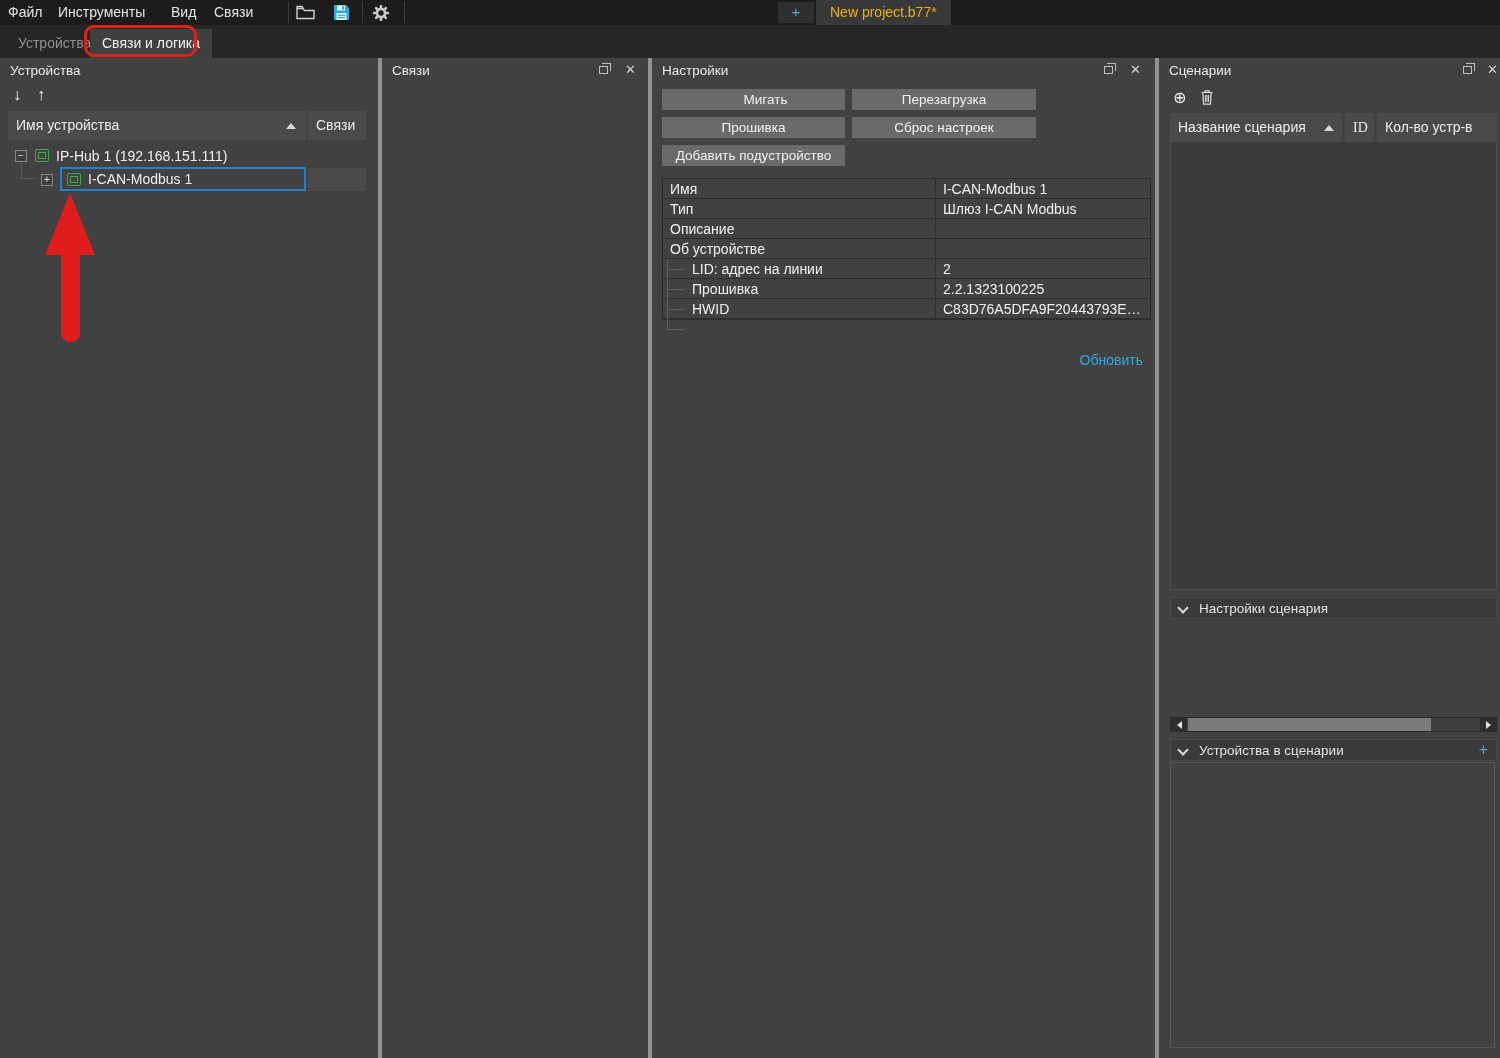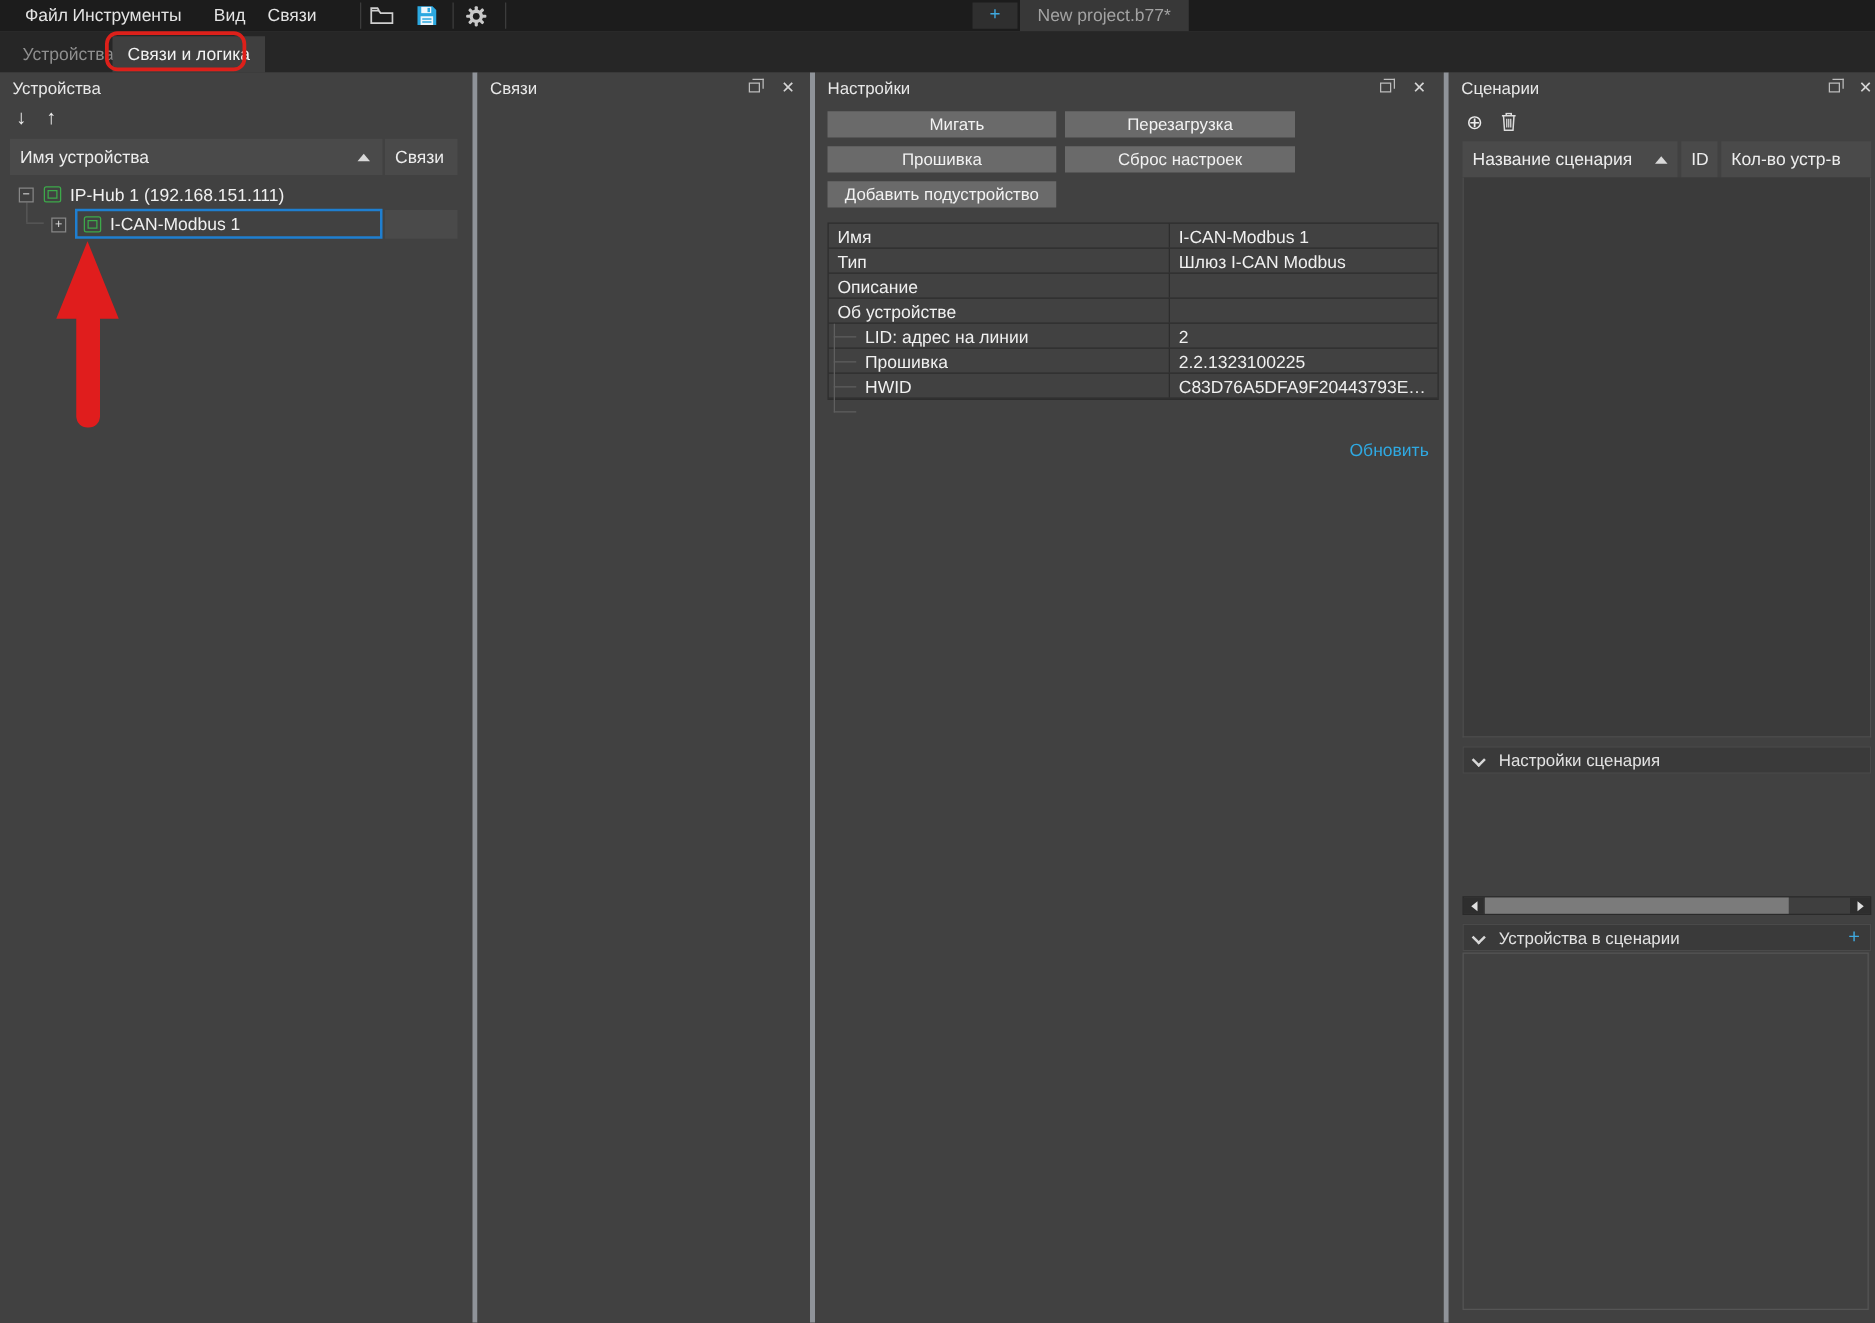--- a/index.html
+++ b/index.html
@@ -9,21 +9,21 @@
   
   #menubar { position:absolute; left:0; top:0; width:1500px; height:25px; background:#1c1c1c; }
   .menu-item { position:absolute; top:0; height:25px; line-height:25px; color:#e4e4e4;
                font-size:14px; padding:0 6px; cursor:default; }
   .mb-sep { position:absolute; top:2px; width:1px; height:21px; background:#3c3c3c; }
   .tool-btn { position:absolute; top:2px; width:26px; height:21px; display:flex;
               align-items:center; justify-content:center; }
   #doc-plus { position:absolute; left:778px; top:2px; width:36px; height:21px; background:#2f2f2f;
               color:#3fa9df; font-size:15px; text-align:center; line-height:20px; }
   #doc-tab { position:absolute; left:816px; top:0; height:25px; padding:0 14px; background:#383838;
-             color:#a3a3a3; font-size:14px; line-height:25px; }
+             color:#eab308; font-size:14px; line-height:25px; }
 
   
   #tabstrip { position:absolute; left:0; top:25px; width:1500px; height:33px; background:#262626; }
   .vtab { position:absolute; top:4px; height:29px; line-height:29px; font-size:14px; padding:0 12px; }
   .vtab.inactive { color:#8f8f8f; }
   .vtab.active { background:#3f3f3f; color:#f2f2f2; }
   #red-rect { position:absolute; left:84px; top:0px; width:113px; height:32px;
               border:3px solid #dd201a; border-radius:10px; pointer-events:none; }
 
   
@@ -104,21 +104,21 @@
   .hs-thumb { position:absolute; left:17px; top:0; width:243px; height:13px; background:#7b7b7b; }
   #scen-bottom-box { position:absolute; left:11px; top:704px; width:325px; height:286px;
                      border:1px solid #555; }
 
   svg { display:block; }
 </style>
 </head>
 <body>
 
 <div id="menubar">
-  <div class="menu-item" style="left:14px">Файл</div>
+  <div class="menu-item" style="left:2px">Файл</div>
   <div class="menu-item" style="left:52px">Инструменты</div>
   <div class="menu-item" style="left:165px">Вид</div>
   <div class="menu-item" style="left:208px">Связи</div>
   <div class="mb-sep" style="left:288px"></div>
   <div class="tool-btn" style="left:292px">
     <svg width="19" height="15" viewBox="0 0 19 15">
       <path d="M1 3.5 h6 l1.5 2 h9.5 v8 h-17 z M1 3.5 v-2 h5 l1 1.5" fill="none" stroke="#cfcfcf" stroke-width="1.4"></path>
     </svg>
   </div>
   <div class="tool-btn" style="left:328px">
@@ -262,21 +262,21 @@
       <path d="M0.5 2.5 h11 M4 2.5 V0.8 h4 v1.7 M1.8 2.5 l0.8 11.7 h6.8 l0.8-11.7" fill="none" stroke="#dcdcdc" stroke-width="1.2"></path>
       <path d="M4.4 5 v7 M6 5 v7 M7.6 5 v7" stroke="#dcdcdc" stroke-width="1"></path>
     </svg>
   </div>
 
   <div class="grid-head" id="scen-head">
     <div class="gh-cell" style="width:172px;">
       <span>Название сценария</span>
       <span class="sort-tri" style="position:absolute; right:8px; top:12px;"></span>
     </div>
-    <div class="gh-cell" style="width:29px; margin-left:3px;">
+    <div class="gh-cell" style="width:29px; margin-left:3px;font-family:Liberation Serif, serif;">
       <span>ID</span>
     </div>
     <div class="gh-cell" style="width:120px; margin-left:3px;">
       <span>Кол-во устр-в</span>
     </div>
   </div>
 
   <div id="scen-list"></div>
 
   <div class="sect-bar" style="top:539px;">

